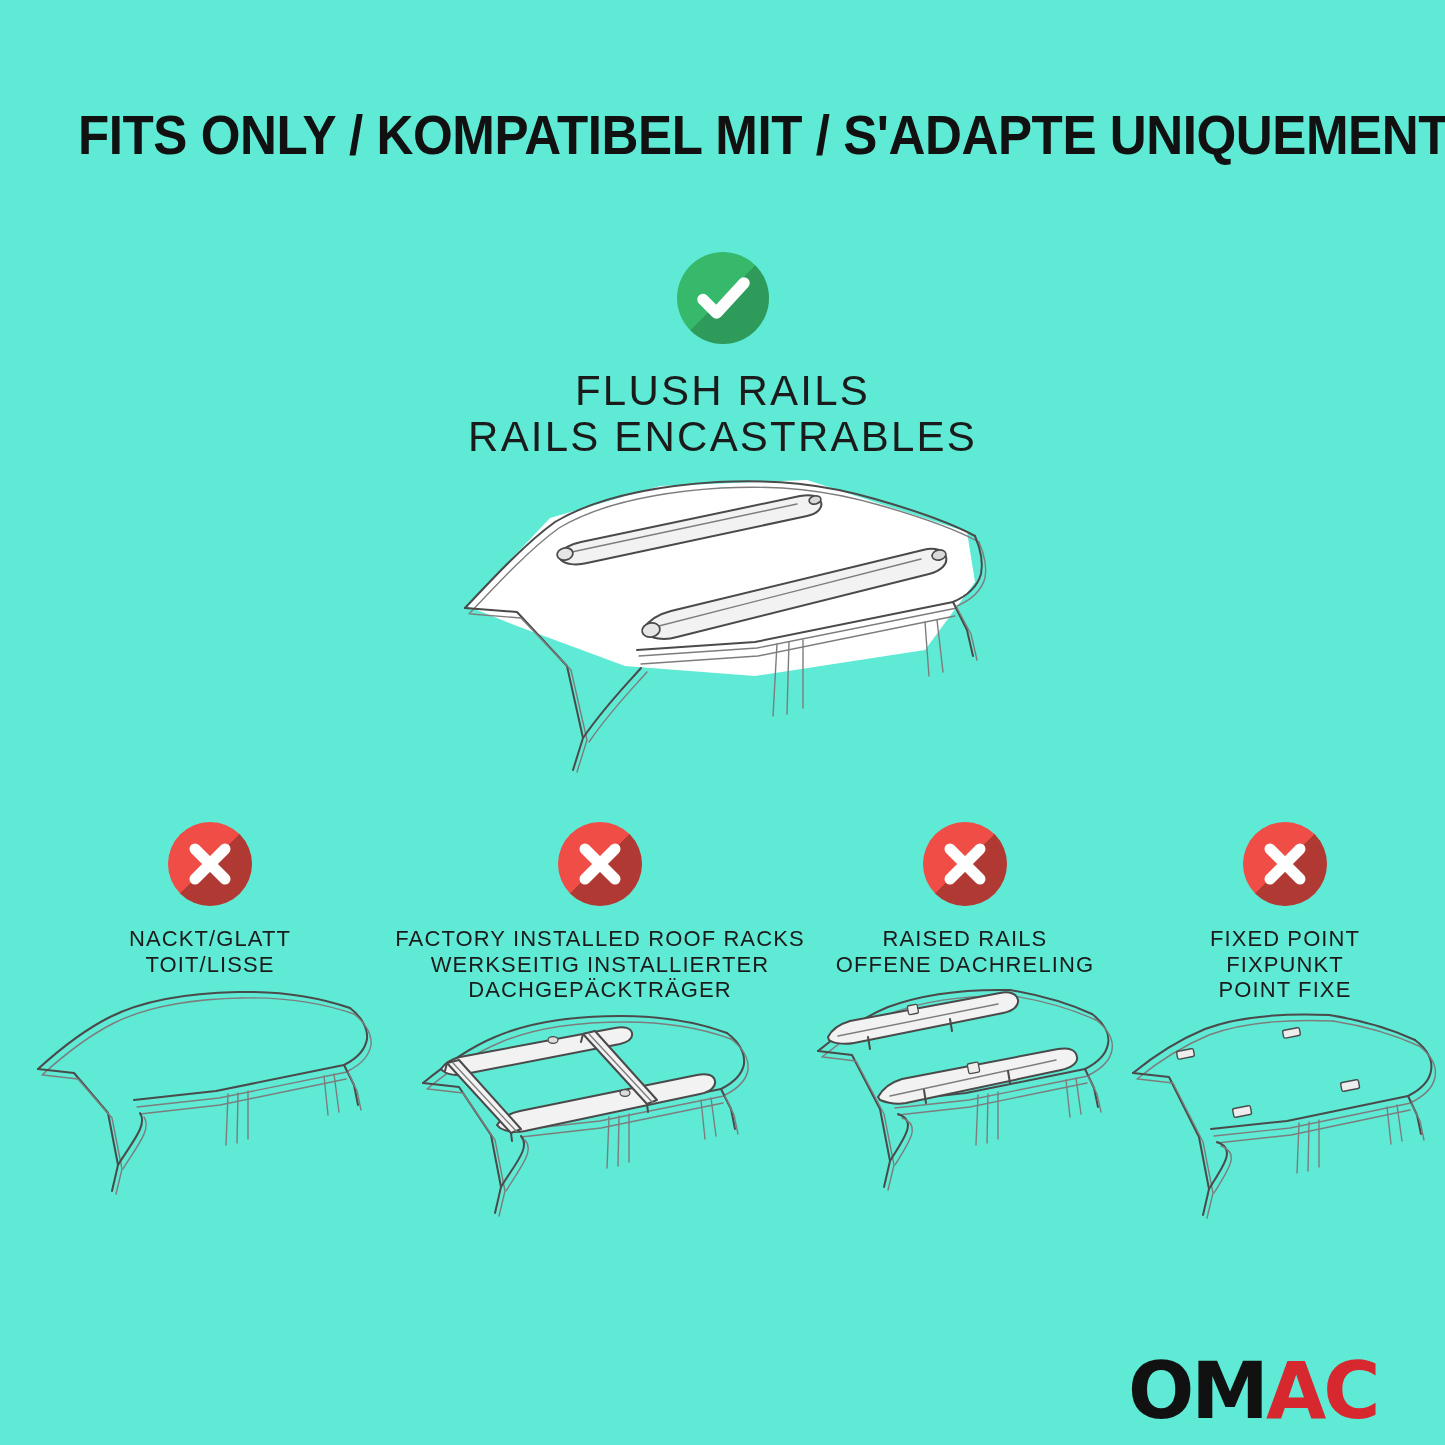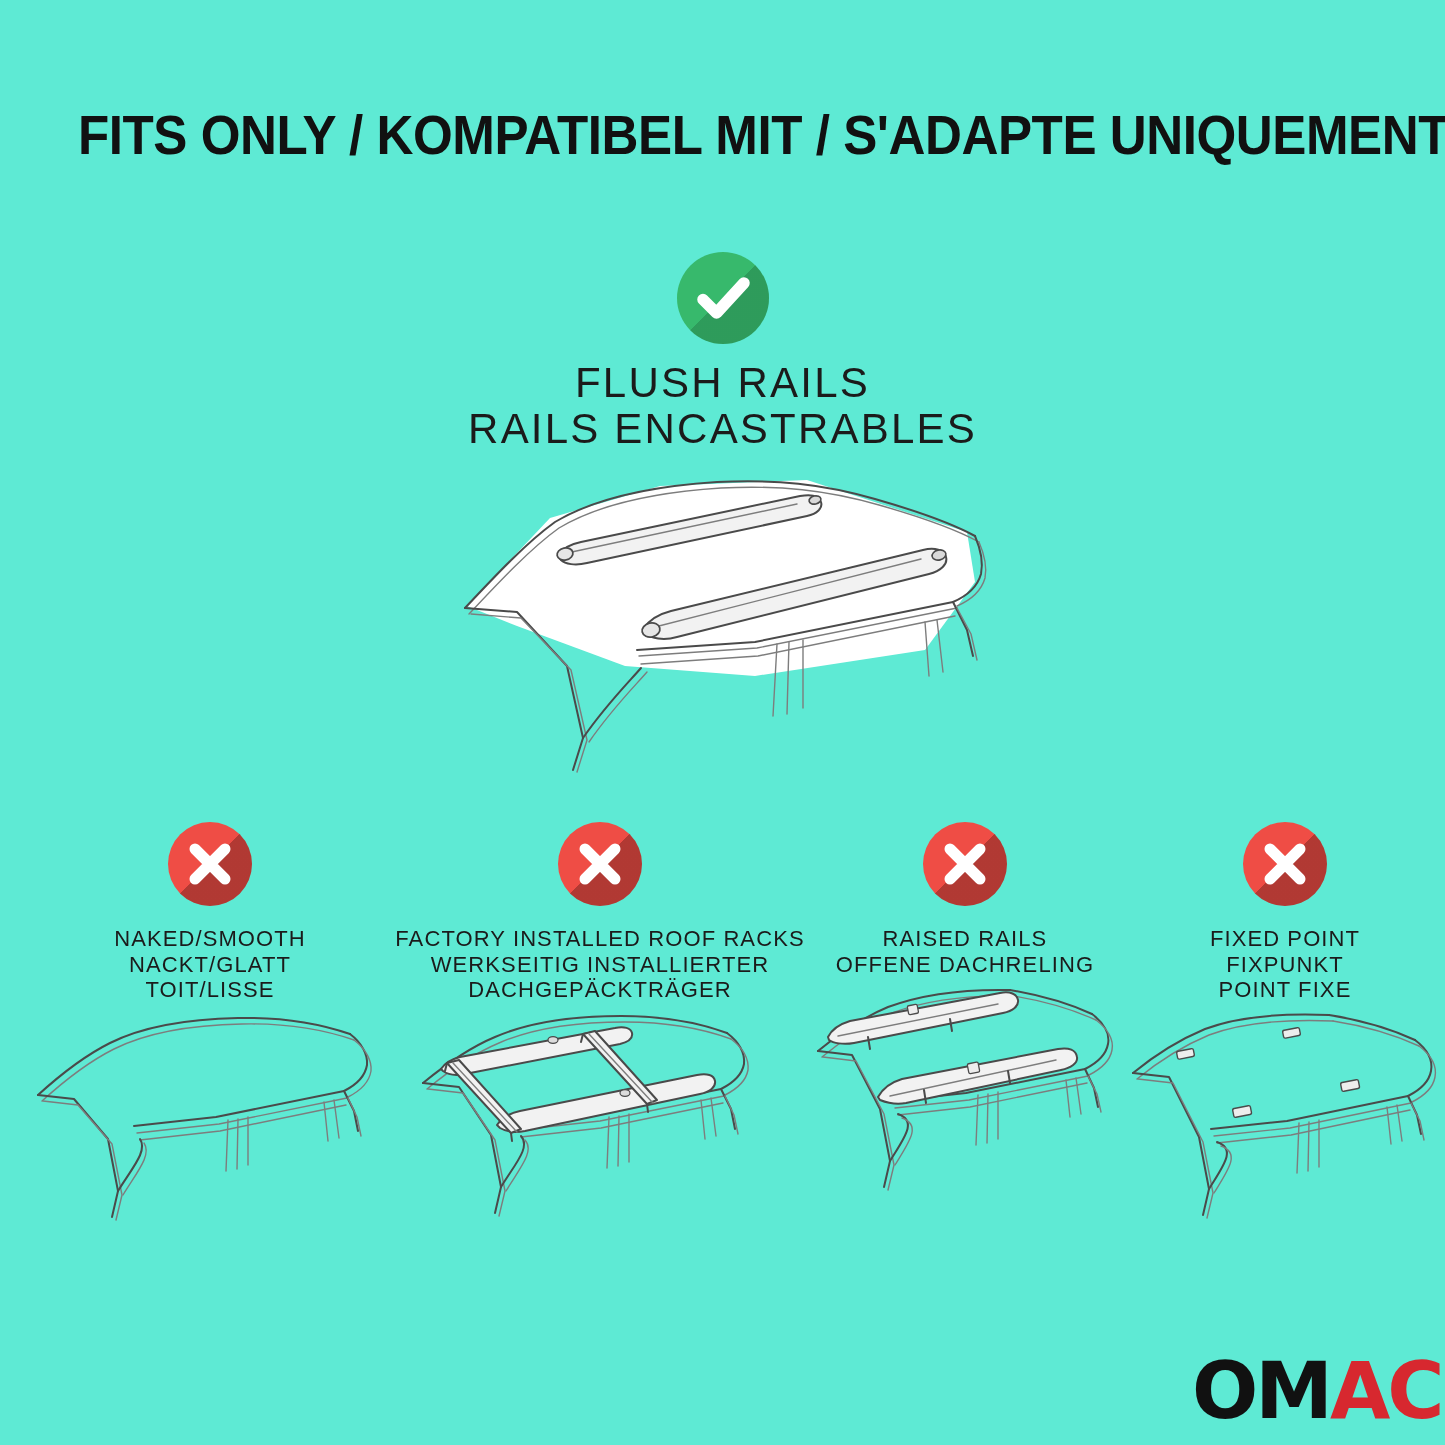--- a/index.html
+++ b/index.html
@@ -63,21 +63,21 @@
   }
   .badge.good .shadow {
     background: linear-gradient(135deg, rgba(0,0,0,0) 49.6%, rgba(0,0,0,0.16) 50%);
   }
   .badge.bad .shadow {
     background: linear-gradient(135deg, rgba(0,0,0,0) 49.6%, rgba(0,0,0,0.26) 50%);
   }
   .badge svg { position: absolute; left: 0; top: 0; }
 
   .good-labels {
-    margin-top: 16px;
+    margin-top: 24px;
     font-size: 42px;
     line-height: 46px;
     font-weight: 300;
     letter-spacing: 2.2px;
     color: #1b1b1b;
   }
 
   
   .main-illu {
     position: absolute;
@@ -118,21 +118,21 @@
 
   
   #col-0 { left: 30px;   width: 360px; }
   #col-1 { left: 375px;  width: 450px; }
   #col-2 { left: 800px;  width: 330px; }
   #col-3 { left: 1125px; width: 320px; }
 
   
   .logo {
     position: absolute;
-    left: 1192px;
+    left: 1128px;
     top: 1352px;
     font-weight: 700;
     font-size: 78px;
     line-height: 78px;
     letter-spacing: -3px;
     font-family: "DejaVu Sans", sans-serif;
   }
   .logo .om { color: #111111; }
   .logo .ac { color: #d7282f; }
 
@@ -209,21 +209,20 @@
     <div class="col" id="col-0">
       <div class="badge-wrap">
         <div class="badge bad">
           <div class="shadow"></div>
           <svg width="84" height="84" viewBox="0 0 84 84">
             <path d="M27 27 L57 57 M57 27 L27 57" fill="none" stroke="#ffffff" stroke-width="11" stroke-linecap="round"></path>
           </svg>
         </div>
       </div>
       <div class="col-labels">
-        <div>NAKED/SMOOTH</div>
         <div>NACKT/GLATT</div>
         <div>TOIT/LISSE</div>
       </div>
       <div class="col-illu">
         <svg width="360" height="215" viewBox="0 0 360 215">
           <path class="line" d="M8 82 C30 62 56 42 80 30 C112 14 158 6 208 5 C252 4 288 10 320 21"></path>
           <path class="line-thin" d="M12 88 C34 68 60 48 84 36 C116 20 162 12 212 11 C256 10 292 16 324 27"></path>
           <path class="line" d="M320 21 C332 30 338 42 337 52 C335 64 326 72 314 78"></path>
           <path class="line-thin" d="M324 27 C336 36 342 48 341 58 C339 70 330 78 318 84"></path>
           <path class="line" d="M314 78 L186 104 L104 113"></path>

